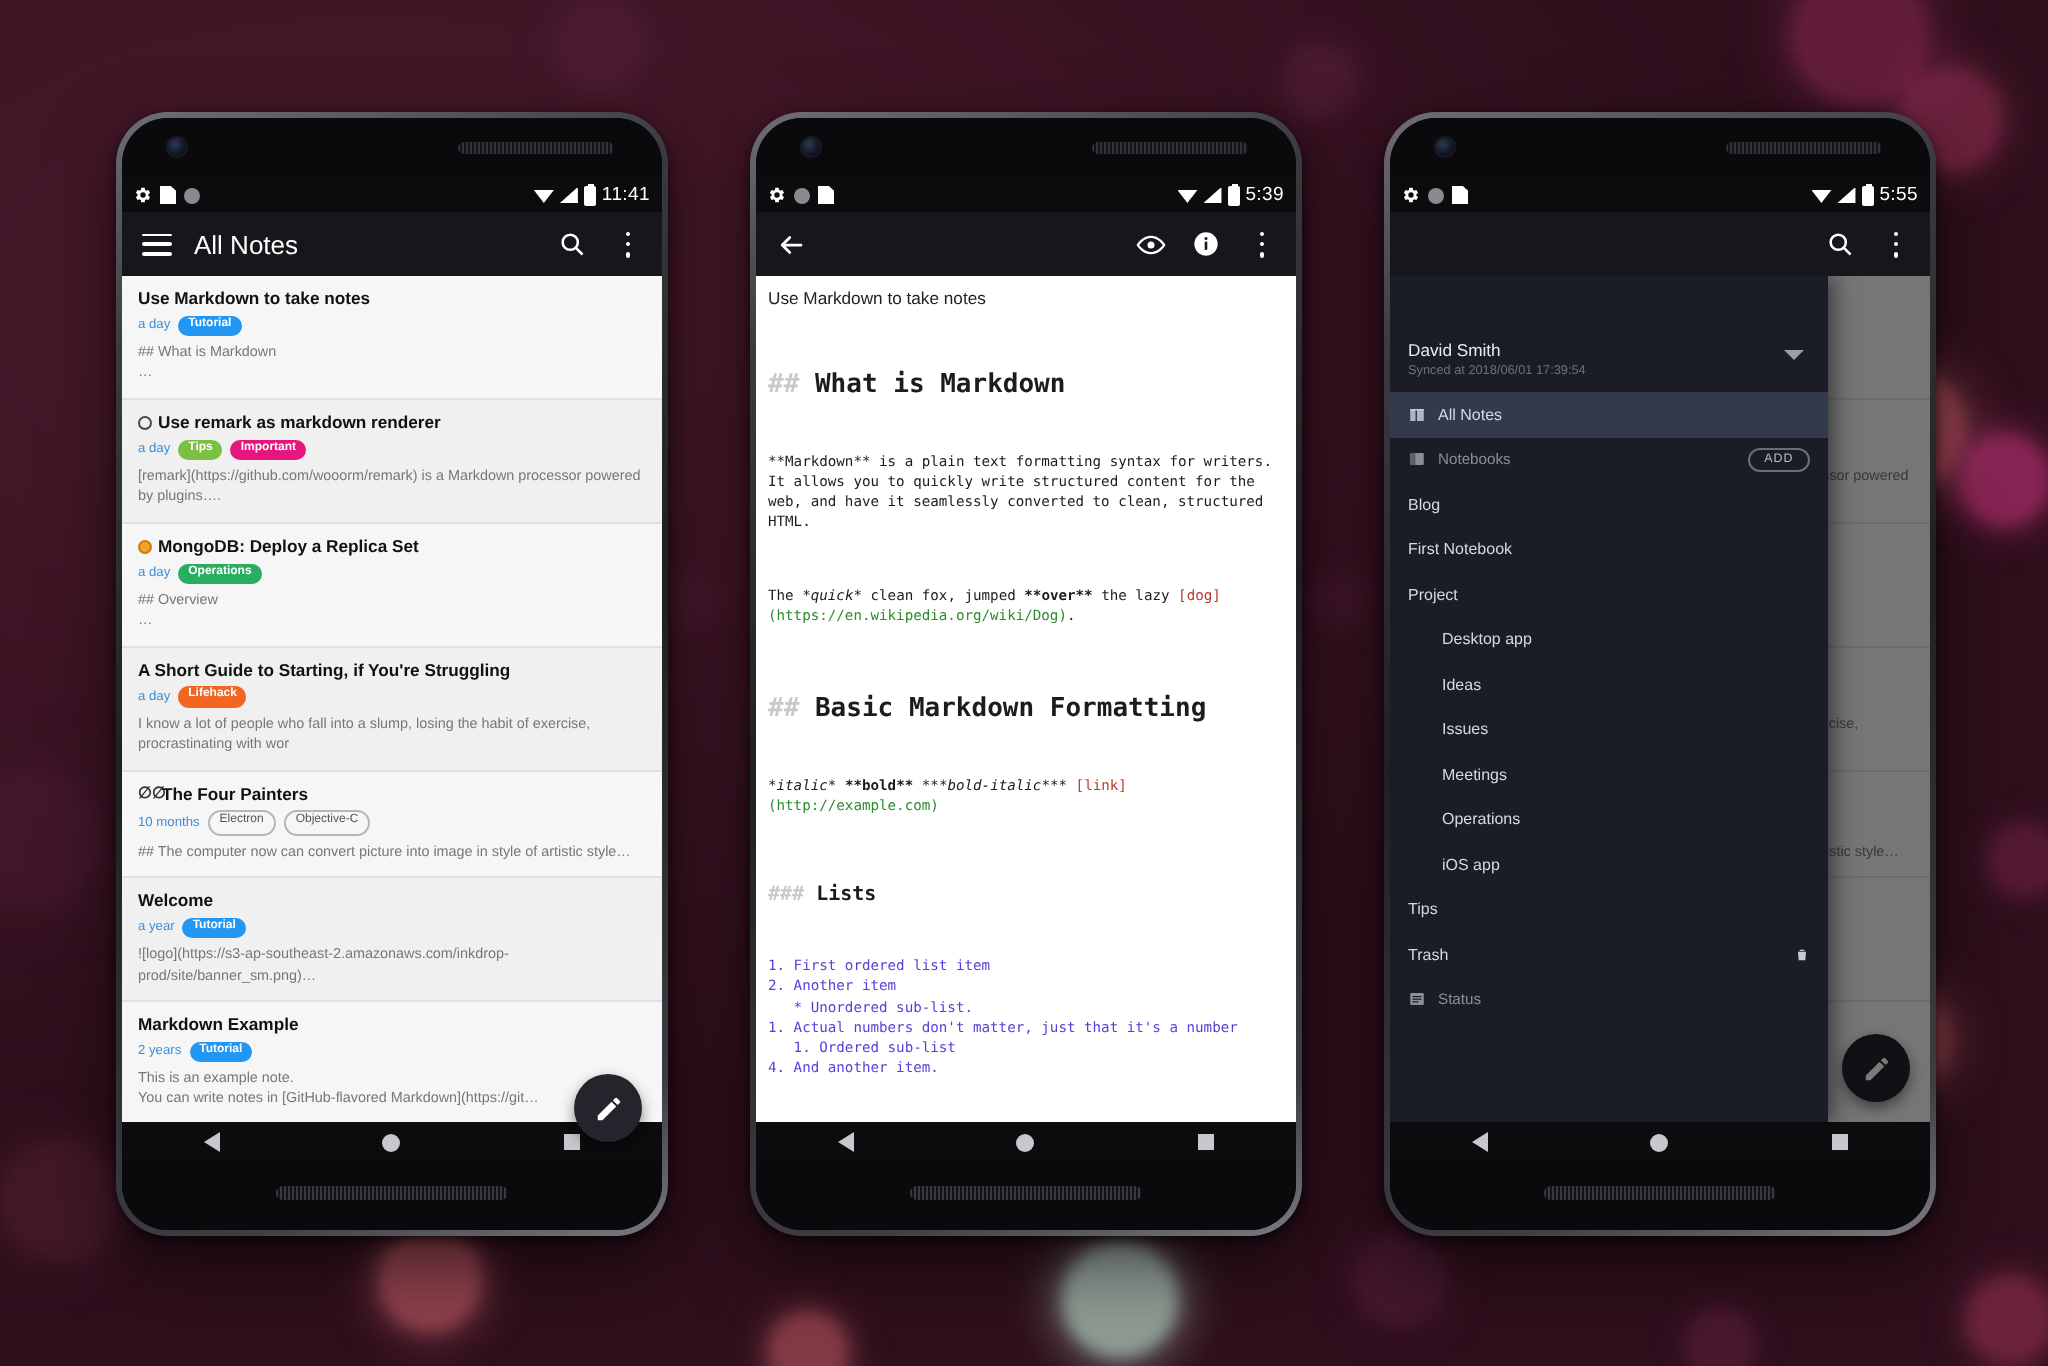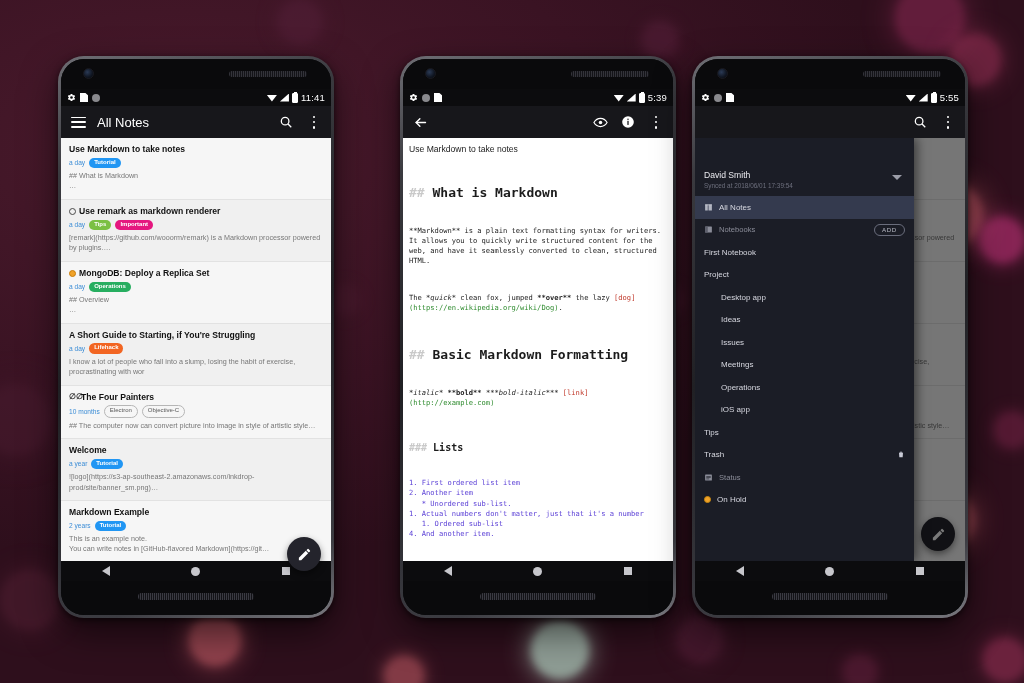--- a/index.html
+++ b/index.html
@@ -340,21 +340,21 @@
         <span class="nv-home"></span>
         <span class="nv-rec"></span>
       </div>
     </div>
     <div class="bezel-bottom">
       <div class="speaker"></div>
     </div>
   </div>
 </div>
 
-<div class="phone" id="p2" style="left:375px; top:56px; width:276px; height:562px;margin-left:25px;">
+<div class="phone" id="p2" style="left:375px; top:56px; width:276px; height:562px;">
   <div class="phone-inner">
     <div class="bezel-top">
       <div class="cam"></div>
       <div class="earpiece"></div>
     </div>
     <div class="screen">
       <div class="statusbar">
         <div class="sb-left">
           <svg class="ic" width="9" height="9" viewBox="0 0 24 24" fill="#fff">
               <path d="M19.14 12.94a7.07 7.07 0 000-1.88l2.03-1.58a.5.5 0 00.12-.64l-1.92-3.32a.5.5 0 00-.6-.22l-2.39.96a7.02 7.02 0 00-1.63-.94l-.36-2.54a.5.5 0 00-.5-.42h-3.84a.5.5 0 00-.5.42l-.36 2.54c-.59.24-1.13.56-1.63.94l-2.39-.96a.5.5 0 00-.6.22L2.65 8.84a.5.5 0 00.12.64l2.03 1.58a7.07 7.07 0 000 1.88l-2.03 1.58a.5.5 0 00-.12.64l1.92 3.32c.12.22.38.3.6.22l2.39-.96c.5.38 1.04.7 1.63.94l.36 2.54c.04.24.25.42.5.42h3.84c.25 0 .46-.18.5-.42l.36-2.54c.59-.24 1.13-.56 1.63-.94l2.39.96c.22.08.48 0 .6-.22l1.92-3.32a.5.5 0 00-.12-.64l-2.03-1.58zM12 15.6A3.6 3.6 0 1112 8.4a3.6 3.6 0 010 7.2z"></path>
@@ -574,20 +574,23 @@
                 <rect x="3" y="4" width="18" height="16" rx="1.5"></rect>
                 <rect x="3" y="4" width="7" height="16" fill="#5c5e6a"></rect>
               </svg>
             <span>Notebooks</span>
             <span class="sp"></span>
             <span class="dr-add">ADD</span>
           </div>
 
           <div id="drawer-notebooks">
               <div class="dr-item">
+                <span>Blog</span>
+              </div>
+              <div class="dr-item">
                 <span>First Notebook</span>
               </div>
               <div class="dr-item">
                 <span>Project</span>
               </div>
               <div class="dr-item nested">
                 <span>Desktop app</span>
               </div>
               <div class="dr-item nested">
                 <span>Ideas</span>
@@ -621,24 +624,20 @@
             <svg class="sq-ic" viewBox="0 0 24 24" fill="#8b8d99">
                 <rect x="3" y="4" width="18" height="16" rx="1.5"></rect>
                 <rect x="6" y="8" width="12" height="1.6" fill="#1b1d26"></rect>
                 <rect x="6" y="11.5" width="12" height="1.6" fill="#1b1d26"></rect>
                 <rect x="6" y="15" width="8" height="1.6" fill="#1b1d26"></rect>
               </svg>
             <span>Status</span>
           </div>
 
           <div id="drawer-statuses">
-              <div class="dr-item">
-                <span class="dot-ic dot-onhold"></span>
-                <span>On Hold</span>
-              </div>
             </div>
         </div>
       </div>
 
       <div class="navbar">
         <span class="nv-back"></span>
         <span class="nv-home"></span>
         <span class="nv-rec"></span>
       </div>
     </div>

